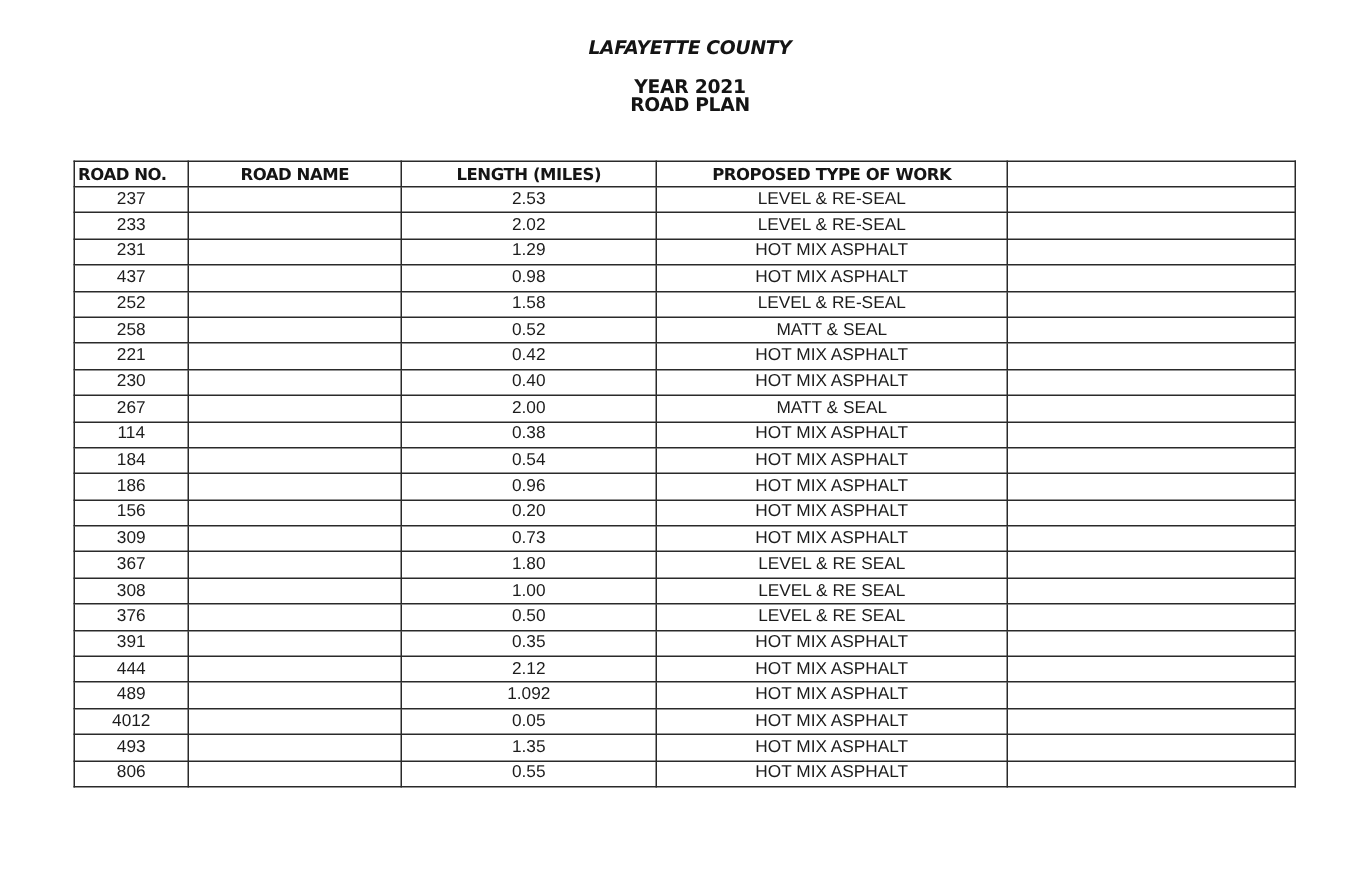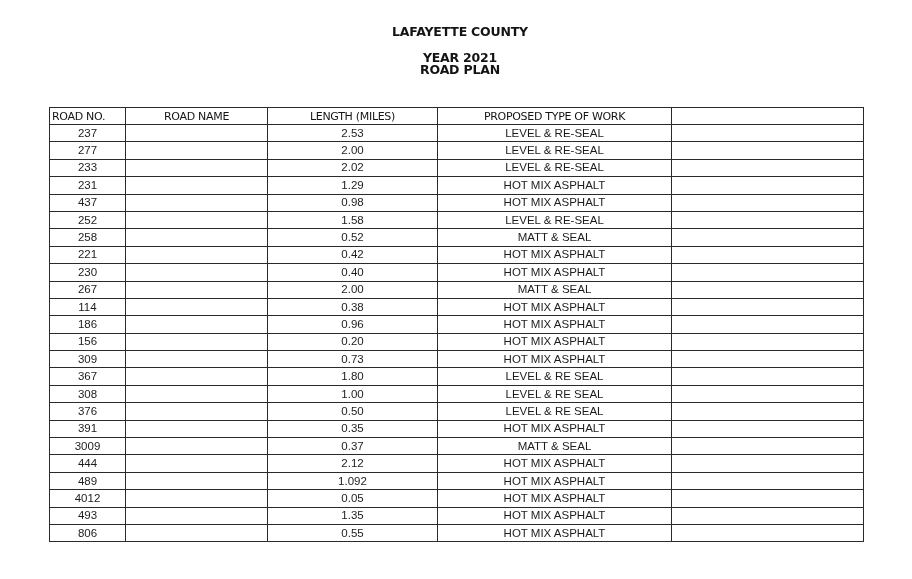--- a/index.html
+++ b/index.html
@@ -20,21 +20,21 @@
     left: 355px;
     width: 210px;
     text-align: center;
     font-family: "DejaVu Sans", sans-serif;
     font-weight: bold;
     font-size: 12.5px;
     letter-spacing: -0.2px;
     color: #141414;
     line-height: 20px;
   }
-  .title-line.l1 { top: 22px; }
+  .title-line.l1 { top: 22px; font-style: italic; }
   .title-line.l2 { top: 44px; margin-top: 16px; }
   .title-line.l3 { top: 48px; }
 
   table.road-plan {
     position: absolute;
     left: 49px;
     top: 107px;
     width: 814px;
     border-collapse: collapse;
     table-layout: fixed;
@@ -44,21 +44,21 @@
   table.road-plan td {
     border: 1px solid #2a2a2a;
     padding: 0;
     text-align: center;
     overflow: hidden;
     white-space: nowrap;
   }
   table.road-plan th {
     height: 16px;
     font-family: "DejaVu Sans", sans-serif;
-    font-weight: normal;
+    font-weight: bold;
     font-size: 11px;
     letter-spacing: -0.3px;
     color: #151515;
   }
   table.road-plan th.col-no { text-align: left; padding-left: 2px; }
   table.road-plan td {
     height: 16.4px;
     font-size: 11.5px;
     color: #1c1c1c;
     line-height: 15px;
@@ -95,27 +95,20 @@
   </thead>
   <tbody id="rows">
       <tr>
         <td>237</td>
         <td></td>
         <td>2.53</td>
         <td>LEVEL &amp; RE-SEAL</td>
         <td></td>
       </tr>
       <tr>
-        <td>277</td>
-        <td></td>
-        <td>2.00</td>
-        <td>LEVEL &amp; RE-SEAL</td>
-        <td></td>
-      </tr>
-      <tr>
         <td>233</td>
         <td></td>
         <td>2.02</td>
         <td>LEVEL &amp; RE-SEAL</td>
         <td></td>
       </tr>
       <tr>
         <td>231</td>
         <td></td>
         <td>1.29</td>
@@ -165,20 +158,27 @@
         <td></td>
       </tr>
       <tr>
         <td>114</td>
         <td></td>
         <td>0.38</td>
         <td>HOT MIX ASPHALT</td>
         <td></td>
       </tr>
       <tr>
+        <td>184</td>
+        <td></td>
+        <td>0.54</td>
+        <td>HOT MIX ASPHALT</td>
+        <td></td>
+      </tr>
+      <tr>
         <td>186</td>
         <td></td>
         <td>0.96</td>
         <td>HOT MIX ASPHALT</td>
         <td></td>
       </tr>
       <tr>
         <td>156</td>
         <td></td>
         <td>0.20</td>
@@ -214,27 +214,20 @@
         <td></td>
       </tr>
       <tr>
         <td>391</td>
         <td></td>
         <td>0.35</td>
         <td>HOT MIX ASPHALT</td>
         <td></td>
       </tr>
       <tr>
-        <td>3009</td>
-        <td></td>
-        <td>0.37</td>
-        <td>MATT &amp; SEAL</td>
-        <td></td>
-      </tr>
-      <tr>
         <td>444</td>
         <td></td>
         <td>2.12</td>
         <td>HOT MIX ASPHALT</td>
         <td></td>
       </tr>
       <tr>
         <td>489</td>
         <td></td>
         <td>1.092</td>

